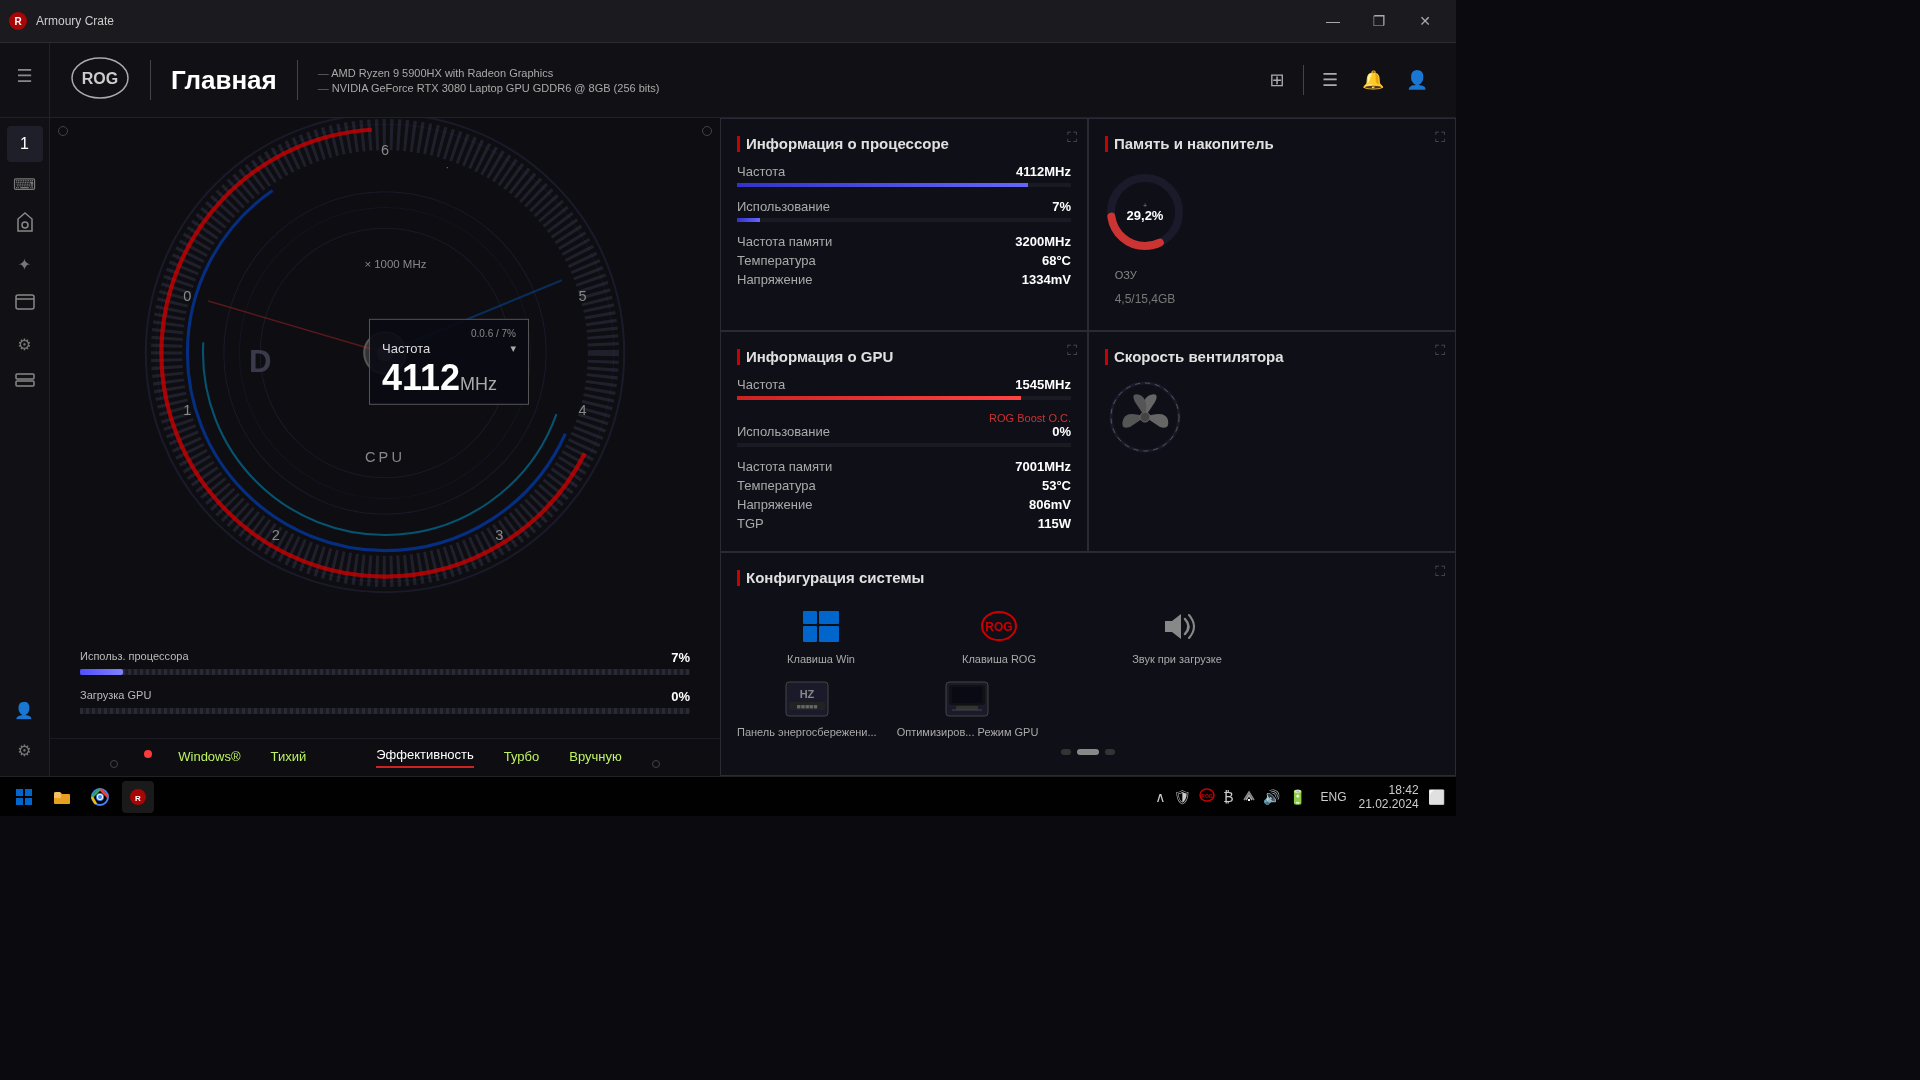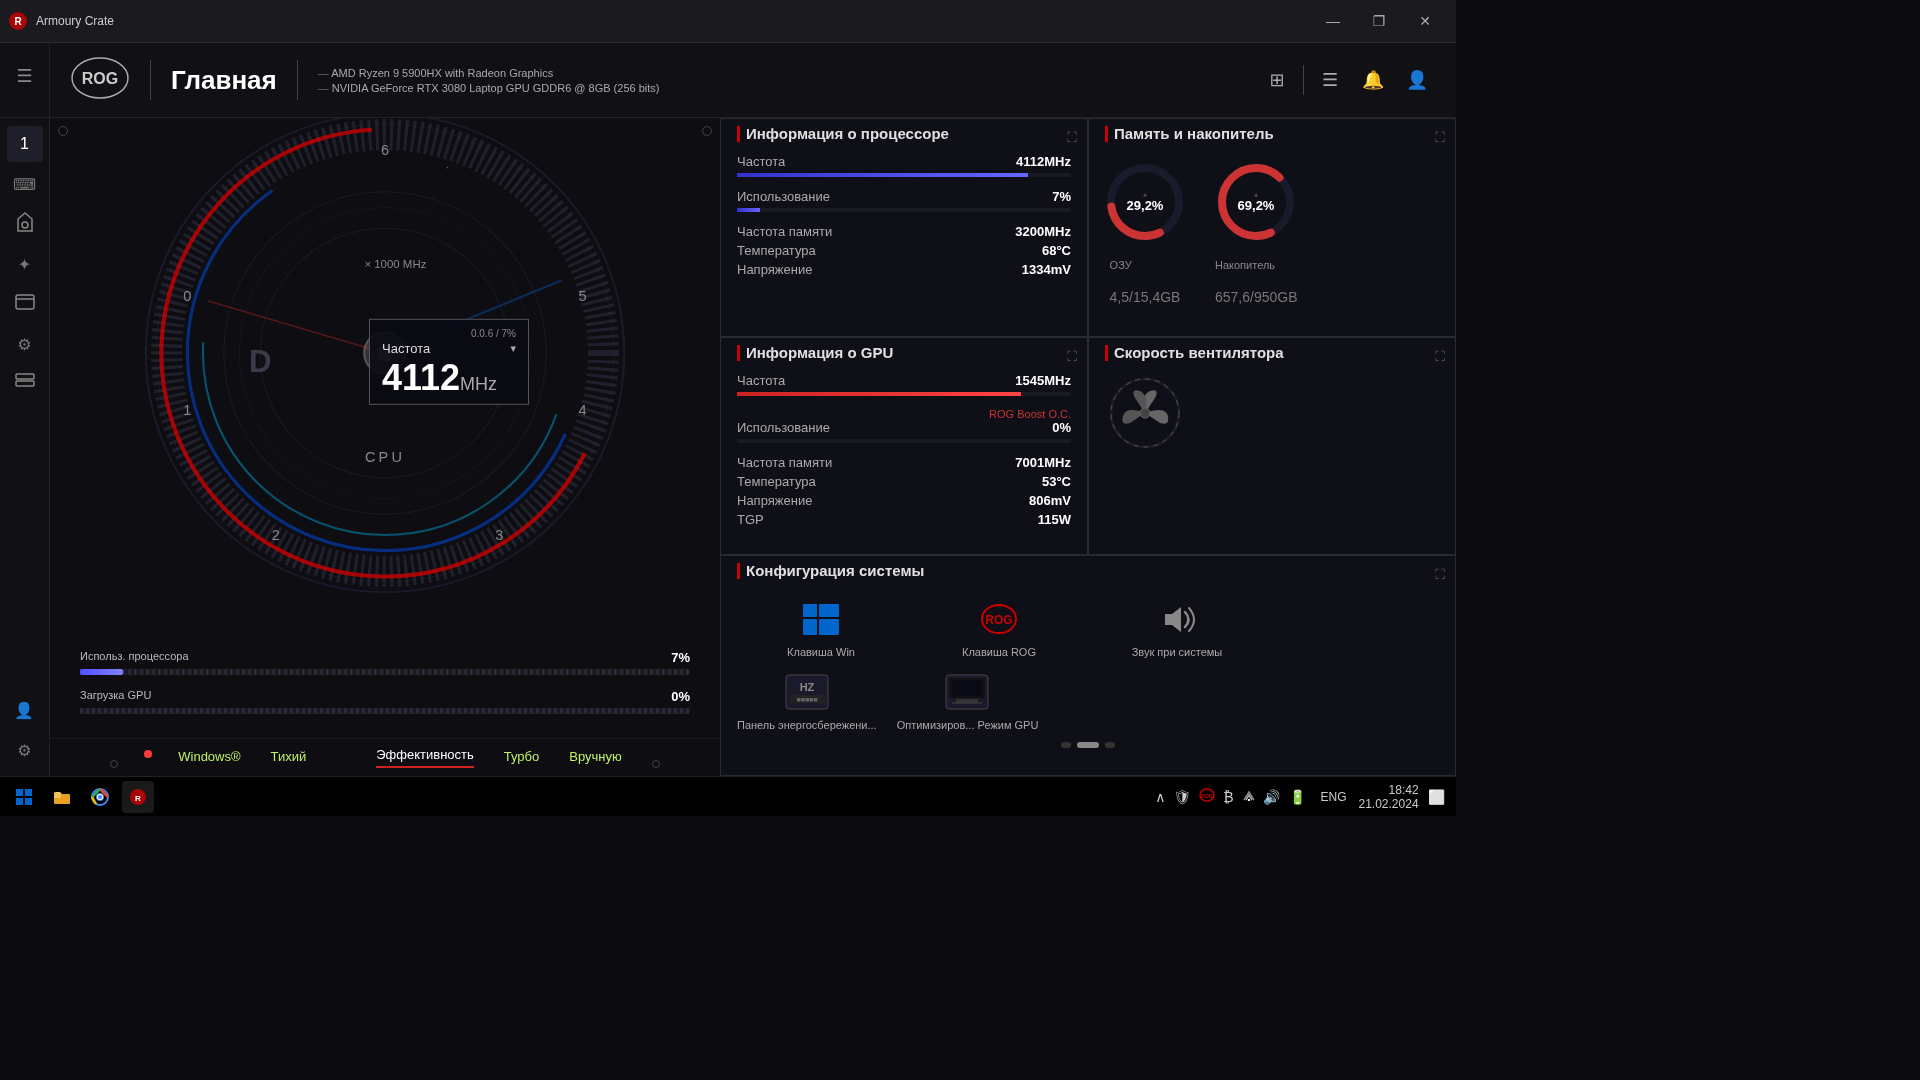--- a/index.html
+++ b/index.html
@@ -287,21 +287,21 @@
       flex: 1;
       display: grid;
       grid-template-columns: 1fr 1fr;
       grid-template-rows: auto auto auto;
       gap: 0;
       background: #0a0a10;
     }
     .info-card {
       border: 1px solid #2a2a35;
       background: #0f0f18;
-      padding: 6px 16px;
+      padding: 16px 16px;
       position: relative;
     }
     .card-title {
       font-size: 15px;
       font-weight: 700;
       color: #e0e0e0;
       margin-bottom: 12px;
       display: flex;
       align-items: center;
       gap: 6px;
@@ -357,23 +357,23 @@
     .mem-circle {
       width: 80px;
       height: 80px;
       position: relative;
     }
     .mem-circle-label {
       font-size: 11px;
       color: #888;
     }
     .mem-detail {
-      font-size: 14px;
+      font-size: 12px;
       color: #777;
-      margin-top: 18px;
+      margin-top: 11px;
     }
 
     
     .fan-gauge-wrap {
       display: flex;
       align-items: center;
       gap: 20px;
     }
     .fan-circle {
       width: 80px;
@@ -763,34 +763,20 @@
                 <text x="40" y="36" text-anchor="middle" font-size="7" fill="#888">+</text>
                 <text x="40" y="48" text-anchor="middle" font-size="13" fill="#fff" font-weight="bold">29,2%</text>
               </svg>
             </div>
             <div>
               <div class="mem-circle-label">ОЗУ</div>
               <div class="mem-detail">4,5/15,4GB</div>
             </div>
           </div>
 
-          <div class="mem-circle-wrap">
-            <div class="mem-circle">
-              <svg width="80" height="80" viewBox="0 0 80 80">
-                <circle cx="40" cy="40" r="34" fill="none" stroke="#1a1a2a" stroke-width="8"></circle>
-                <circle cx="40" cy="40" r="34" fill="none" stroke="#cc3333" stroke-width="8" stroke-dasharray="148 150" stroke-dashoffset="-38" stroke-linecap="round"></circle>
-                <text x="40" y="36" text-anchor="middle" font-size="7" fill="#888">+</text>
-                <text x="40" y="48" text-anchor="middle" font-size="13" fill="#fff" font-weight="bold">69,2%</text>
-              </svg>
-            </div>
-            <div>
-              <div class="mem-circle-label">Накопитель</div>
-              <div class="mem-detail">657,6/950GB</div>
-            </div>
-          </div>
         </div>
       </div>
 
       <div class="info-card">
         <div class="card-title">
           <span>Информация о GPU</span>
         </div>
         <div class="card-expand">⛶</div>
 
         <div class="cpu-stat">
@@ -883,21 +869,21 @@
 
 
           <div class="sys-config-item">
             <div class="sys-config-icon">
               <svg width="40" height="35" viewBox="0 0 40 35">
                 <polygon points="8,12 8,23 15,23 24,30 24,5 15,12" fill="#888"></polygon>
                 <path d="M28 10 Q35 17.5 28 25" fill="none" stroke="#888" stroke-width="2.5" stroke-linecap="round"></path>
                 <path d="M32 6 Q42 17.5 32 29" fill="none" stroke="#888" stroke-width="2" stroke-linecap="round"></path>
               </svg>
             </div>
-            <span class="sys-config-label">Звук при системы</span>
+            <span class="sys-config-label">Звук при загрузке</span>
           </div>
         </div>
 
         <div style="display:flex; gap:20px; padding:4px 0 0;">
 
           <div class="sys-config-item">
             <div class="sys-config-icon">
               <svg width="46" height="38" viewBox="0 0 46 38">
                 <rect x="2" y="2" width="42" height="34" rx="3" fill="#1a1a2a" stroke="#444" stroke-width="1"></rect>
                 <text x="23" y="18" text-anchor="middle" font-size="11" fill="#888" font-weight="bold">HZ</text>

